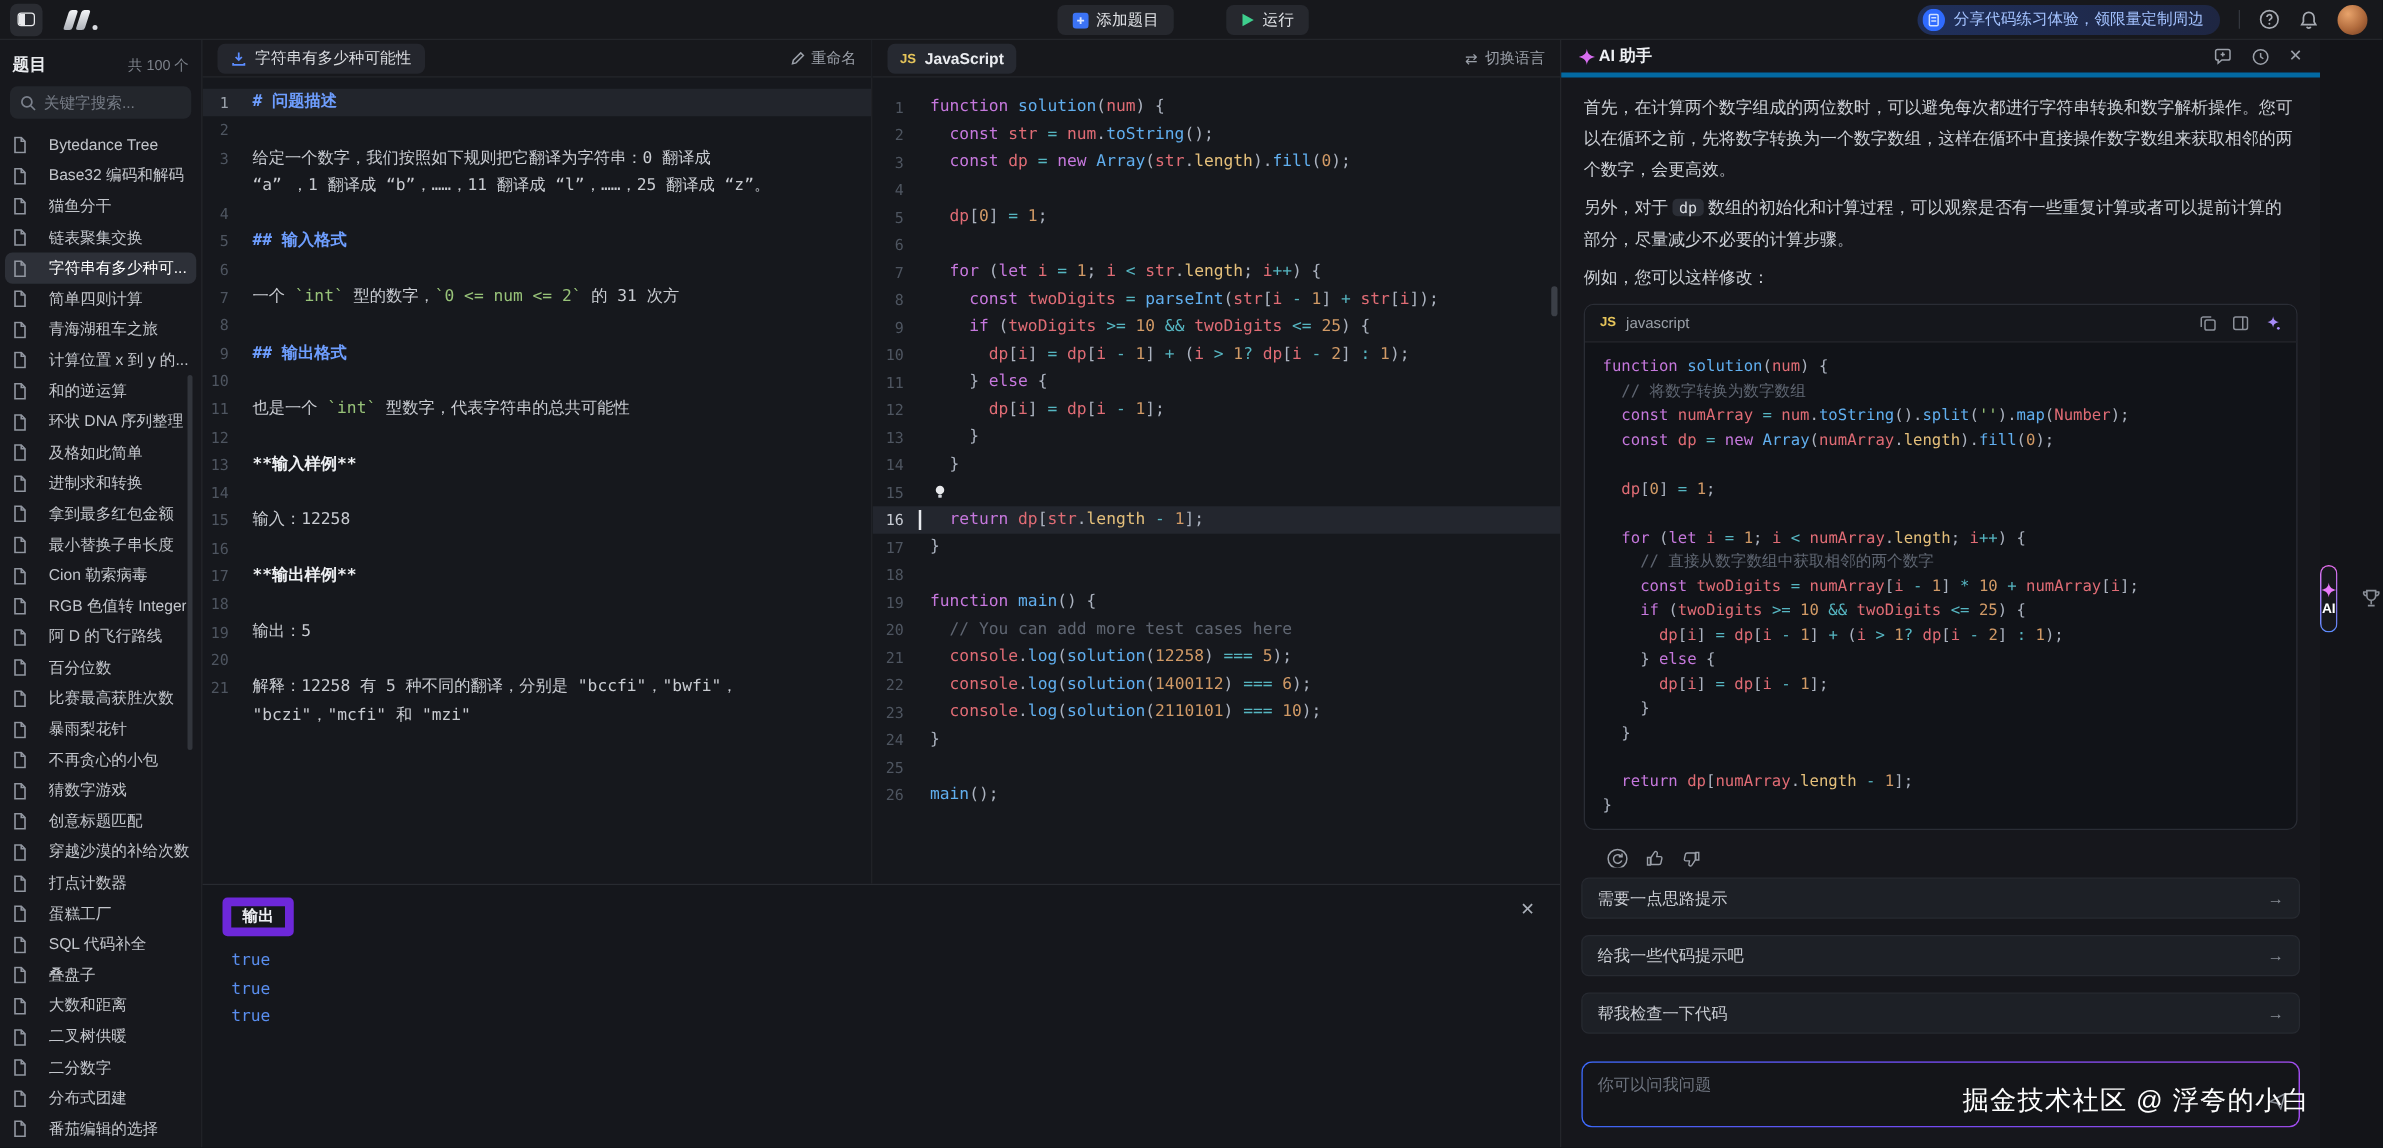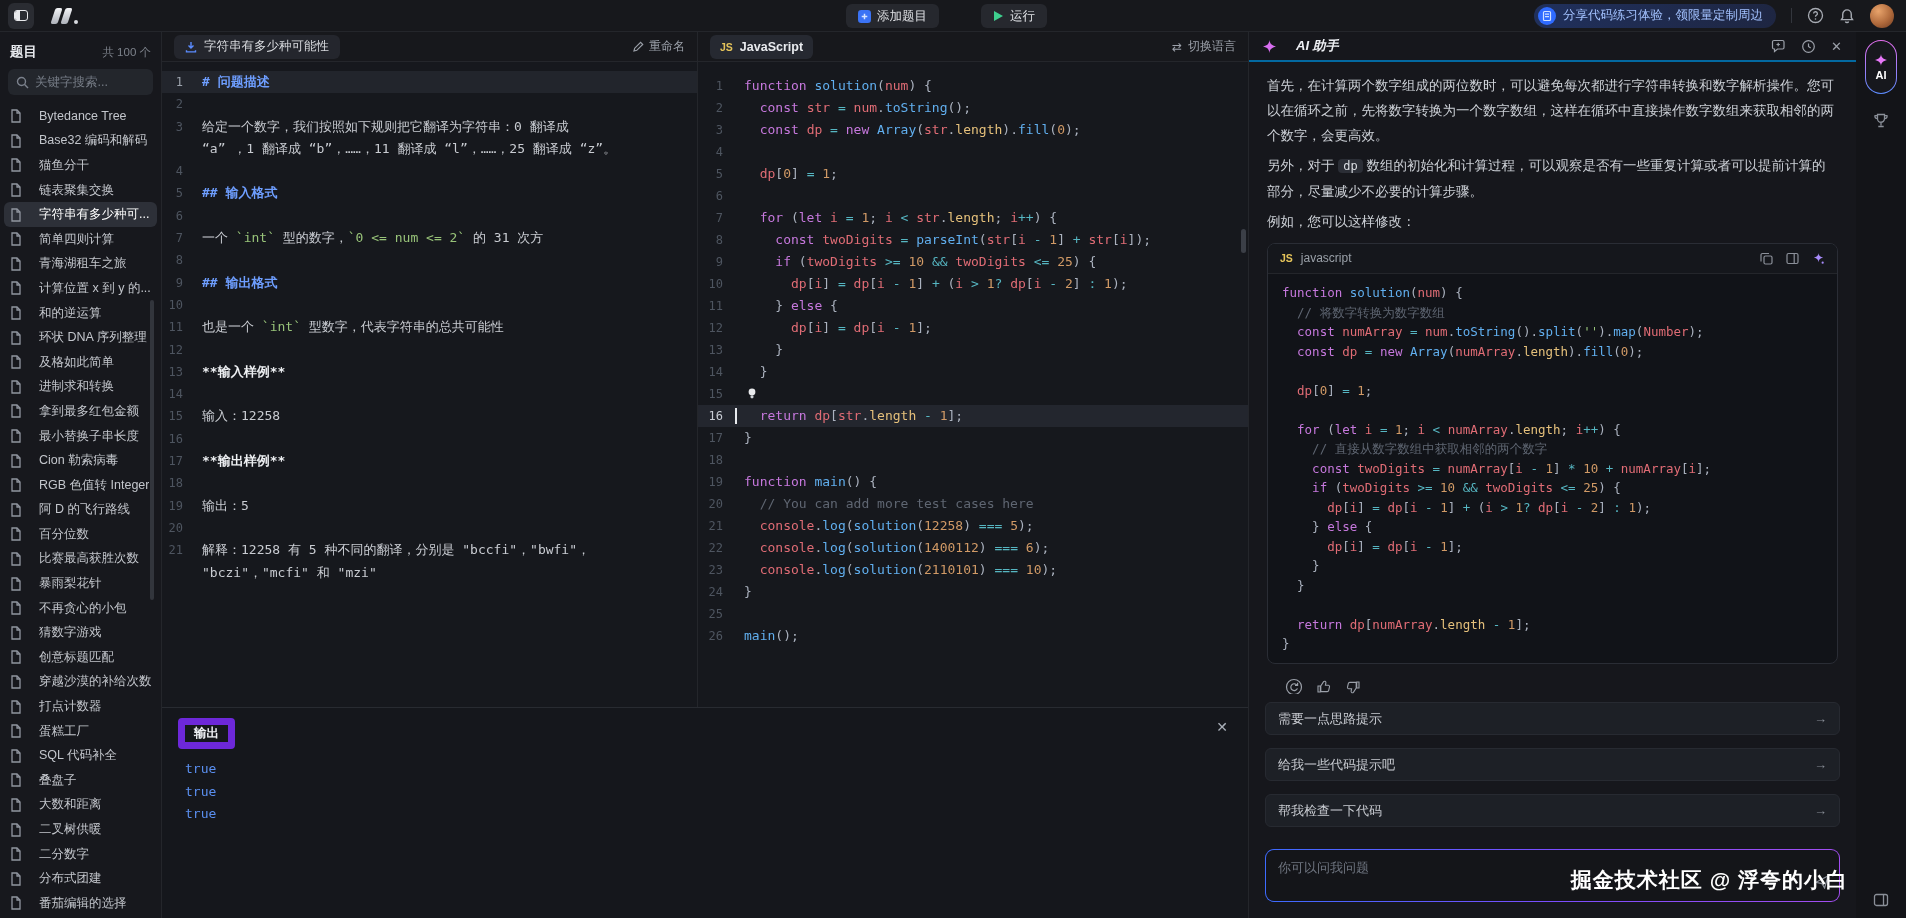--- a/index.html
+++ b/index.html
@@ -78,43 +78,43 @@
   .tk-str{color:#98c379;} .tk-com{color:#5f6672;} .tk-op{color:#56b6c2;} .tk-pun{color:#abb2bf;} .tk-prop{color:#e5c07b;}
 
   
   .output-panel { height:211px; flex:none; border-top:1px solid #282b31; background:#15171c; position:relative; padding:10px 16px; }
   .out-chip { display:inline-block; border:7px solid #6d28d9; border-radius:4px; color:#eef0f4; font-weight:bold; font-size:12.5px; padding:0 9px; }
   .out-close { position:absolute; right:20px; top:11px; color:#aab0b9; font-size:14px; cursor:pointer; }
   .out-lines { margin-top:9px; font-size:13px; line-height:22.5px; color:#5a8ff0; padding-left:7px; }
 
   
   .ai-panel { width:608px; flex:none; border-left:1px solid #24262b; background:#16171c; display:flex; flex-direction:column; position:relative; min-width:0; }
-  .ai-header { height:30px; border-bottom:2px solid #0369a1; display:flex; align-items:center; padding:0 14px; gap:20px; flex:none;font-style:italic; }
+  .ai-header { height:30px; border-bottom:4px solid #0369a1; display:flex; align-items:center; padding:0 14px; gap:3px; flex:none; }
   .ai-title { font-size:13px; font-weight:bold; color:#eef0f4; }
   .ai-header-icons { margin-left:auto; display:flex; gap:15px; color:#9ba0a9; align-items:center; }
   .ai-chat { flex:1; min-height:0; padding:6px 18px 0; overflow:hidden; color:#ccd0d6; font-size:13.5px; line-height:25px; }
   .ai-p { margin:5px 0; }
   .chip { background:#2b2e36; border-radius:4px; padding:0 5px; font-family:"DejaVu Sans Mono","Liberation Mono",monospace; font-size:12px; color:#dadde2; }
   .cb { border:1px solid #2a2d35; background:#111318; border-radius:8px; margin:9px 0 10px; overflow:hidden; }
   .cb-head { height:30px; background:#15171c; border-bottom:1px solid #24262b; display:flex; align-items:center; padding:0 12px; gap:8px; }
   .cb-lang { color:#9aa0a8; font-size:12px; }
   .cb-icons { margin-left:auto; display:flex; gap:13px; color:#8b9099; align-items:center; }
   .cb-body { padding:9px 14px; font-family:"DejaVu Sans Mono","Liberation Mono",monospace; font-size:12.5px; line-height:19.5px; white-space:pre; }
   .ai-actions { display:flex; gap:13px; padding:4px 18px 8px; color:#9ba0a9; align-items:center; }
   .ai-suggest { padding:8px 16px 0; }
   .sug { height:33px; background:#1d2026; border:1px solid #272a31; border-radius:6px; margin-bottom:13px; display:flex; align-items:center; justify-content:space-between; padding:0 12px; color:#c9ccd2; font-size:13px; cursor:pointer; }
   .sug .arr { color:#878c95; }
   .ai-input { margin:9px 16px 16px; height:53px; border-radius:9px; position:relative; border:1.5px solid transparent;
       background:linear-gradient(#141519,#141519) padding-box, linear-gradient(90deg,#3d6bff,#7a4dff,#a24df0) border-box; cursor:text; }
   .ai-input .ph { position:absolute; left:12px; top:9px; color:#6f7580; font-size:13px; }
   .send-icon { position:absolute; right:10px; bottom:8px; }
-  .watermark { position:absolute; right:8px; bottom:24px; font-size:21px; color:#ffffff; font-weight:700; letter-spacing:1px; z-index:10; white-space:nowrap; }
-
-  
-  .right-strip { width:50px; flex:none; background:#131418; display:flex; flex-direction:column; align-items:center; padding-top:8px; gap:18px; }
+  .watermark { position:absolute; right:8px; bottom:24px; font-size:21px; color:#ffffff; font-weight:400; letter-spacing:1px; z-index:10; white-space:nowrap; }
+
+  
+  .right-strip { width:50px; flex:none; background:#131418; display:flex; flex-direction:row; align-items:center; padding-top:8px; gap:18px; }
   .ai-pill { width:32px; height:54px; border-radius:17px; border:1.5px solid transparent; cursor:pointer;
       background:linear-gradient(#17181d,#17181d) padding-box, linear-gradient(180deg,#e86ef0,#5b8cff) border-box;
       display:flex; flex-direction:column; align-items:center; justify-content:center; gap:3px; }
   .ai-pill .t { color:#fff; font-weight:bold; font-size:11px; }
   .strip-bottom { margin-top:auto; margin-bottom:10px; }
 </style>
 </head>
 <body>
 
 <div class="topbar">

